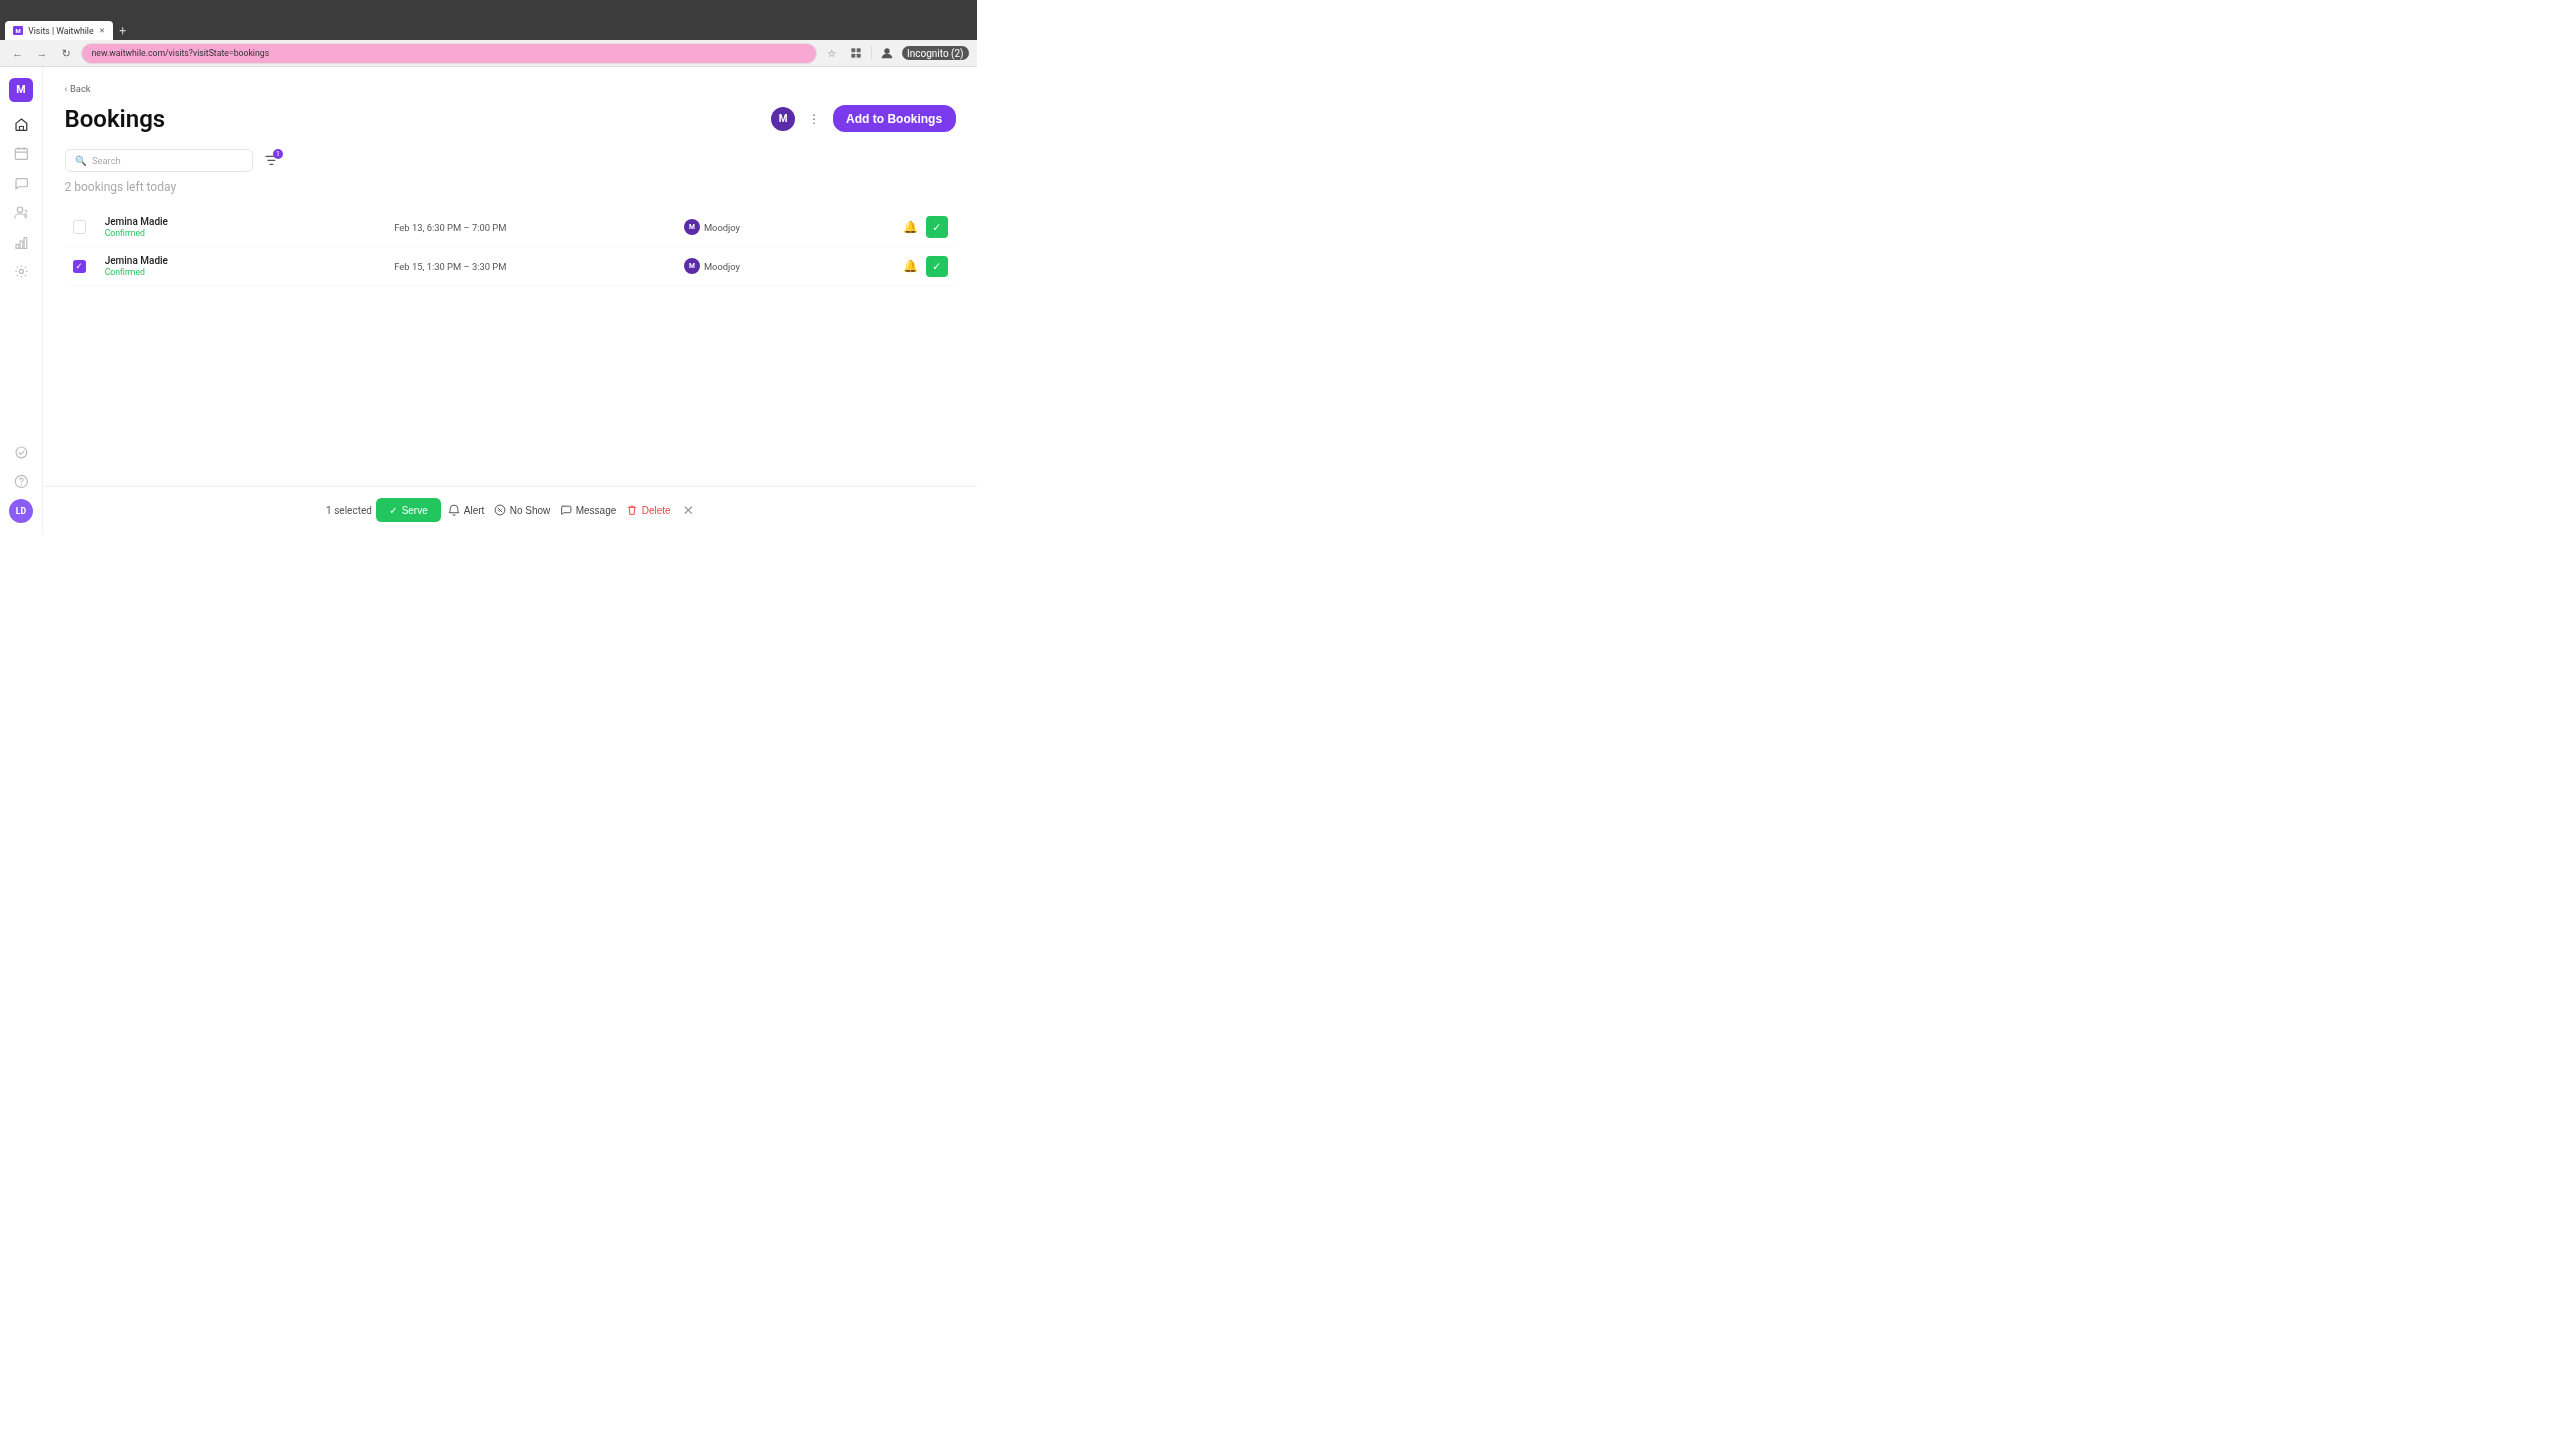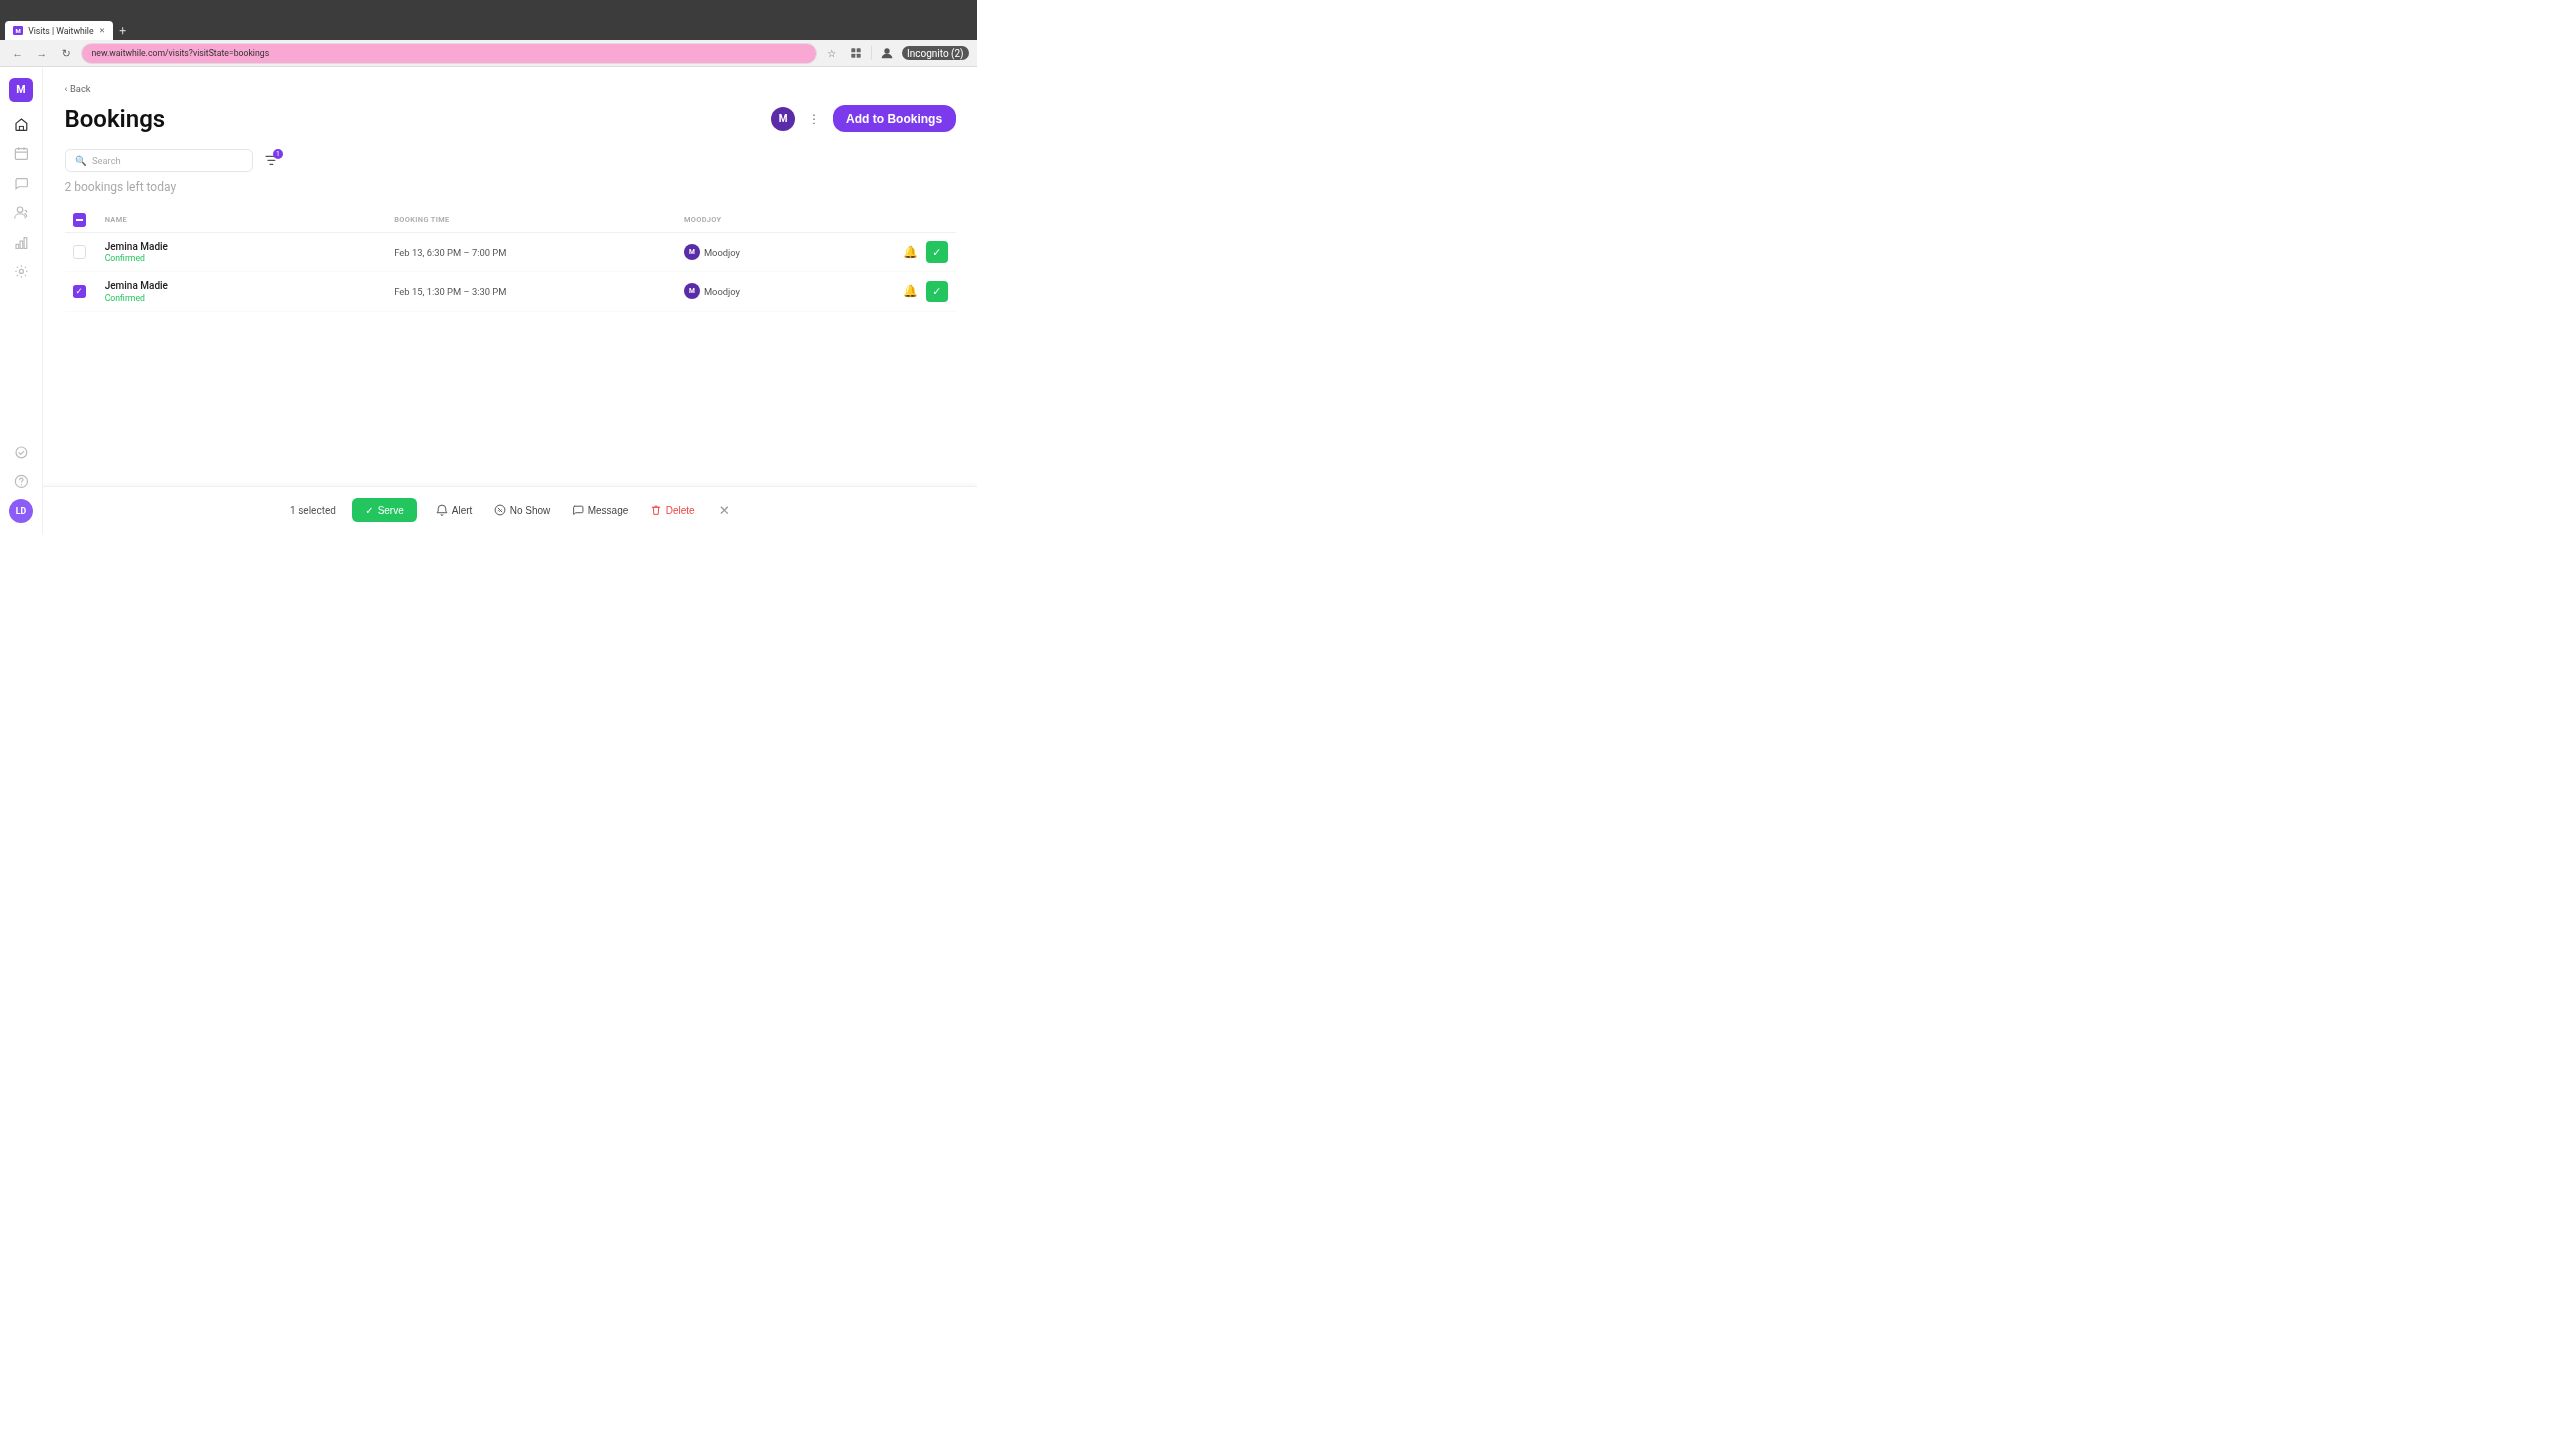--- a/index.html
+++ b/index.html
@@ -328,21 +328,21 @@
     
     .action-bar {
       position: absolute;
       bottom: 0; left: 0; right: 0;
       height: 48px;
       background: white;
       border-top: 0.7px solid #f0f0f0;
       display: flex;
       align-items: center;
       justify-content: center;
-      gap: 16px;
+      gap: 4px;
       box-shadow: 0 -1.3px 5.4px rgba(0,0,0,0.05);
     }
     .selected-info {
       font-size: 10px; color: #555;
     }
     .serve-btn {
       background: #22c55e;
       color: white;
       border: none;
       border-radius: 5.4px;
@@ -498,31 +498,20 @@
         <svg width="14.8" height="14.8" viewBox="0 0 22 22" fill="none">
           <path d="M3 5h16M6 11h10M9 17h4" stroke="#555" stroke-width="2" stroke-linecap="round"></path>
         </svg>
         <div class="filter-badge">1</div>
       </div>
     </div>
 
     <div class="bookings-info">2 bookings left today</div>
 
     <div class="table-container">
-      <div class="table-header">
-        <div class="col-checkbox">
-          <div class="checkbox-minus">
-            <div class="checkbox-minus-line"></div>
-          </div>
-        </div>
-        <div class="col-name col-header">NAME</div>
-        <div class="col-booking-time col-header">BOOKING TIME</div>
-        <div class="col-moodjoy col-header">MOODJOY</div>
-        <div class="col-actions"></div>
-      </div>
 
       <div class="table-row">
         <div class="col-checkbox">
           <div class="checkbox-empty"></div>
         </div>
         <div class="col-name">
           <div class="row-name">Jemina Madie</div>
           <div class="row-status">Confirmed</div>
         </div>
         <div class="col-booking-time">

